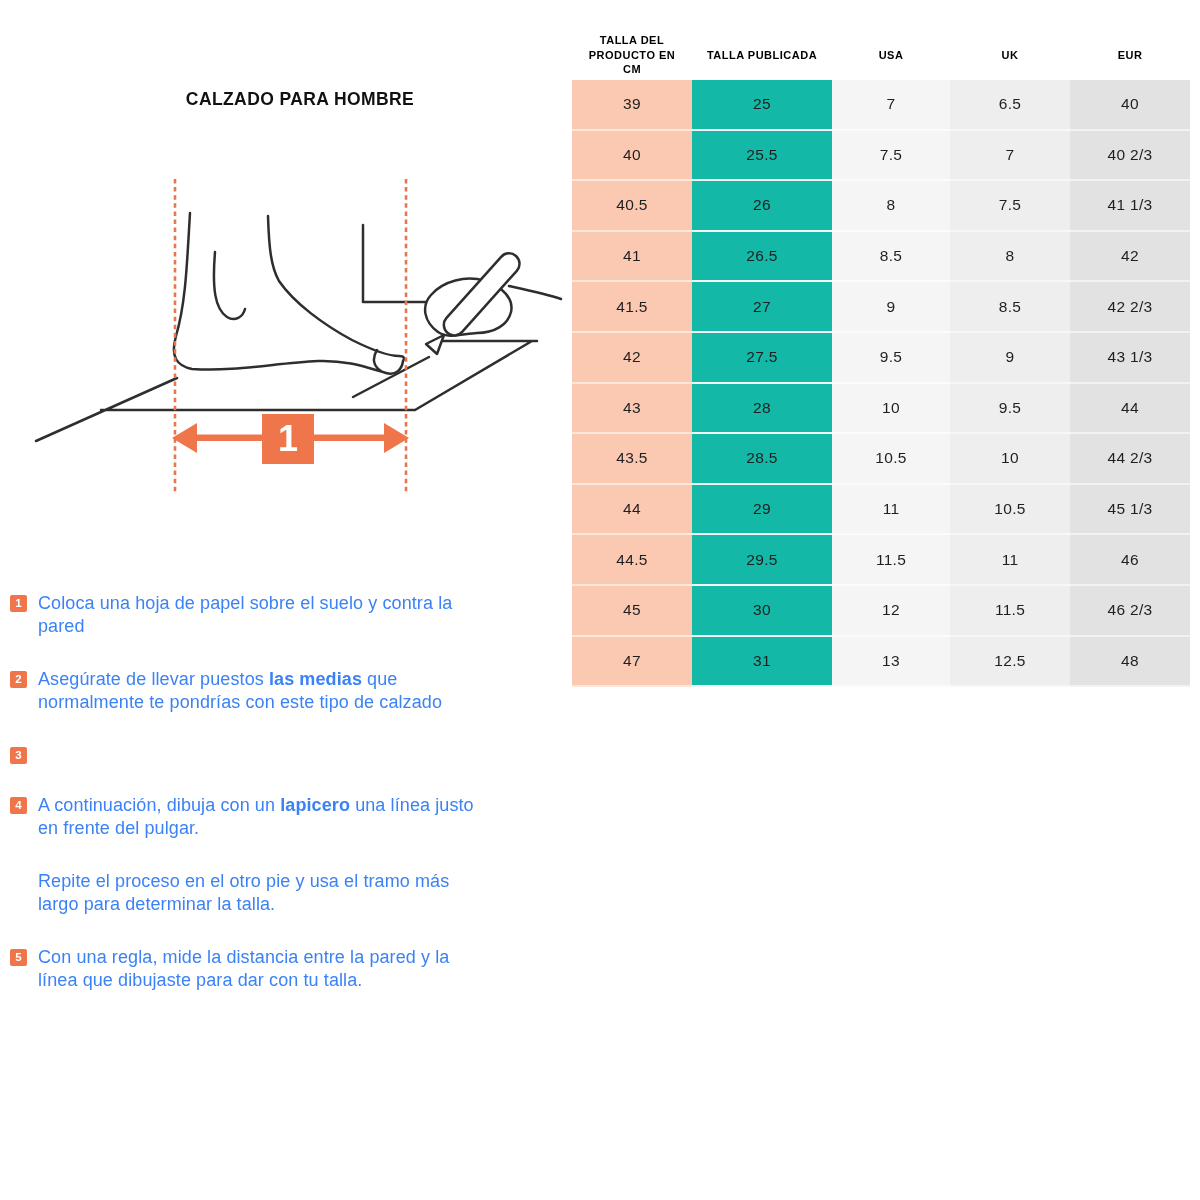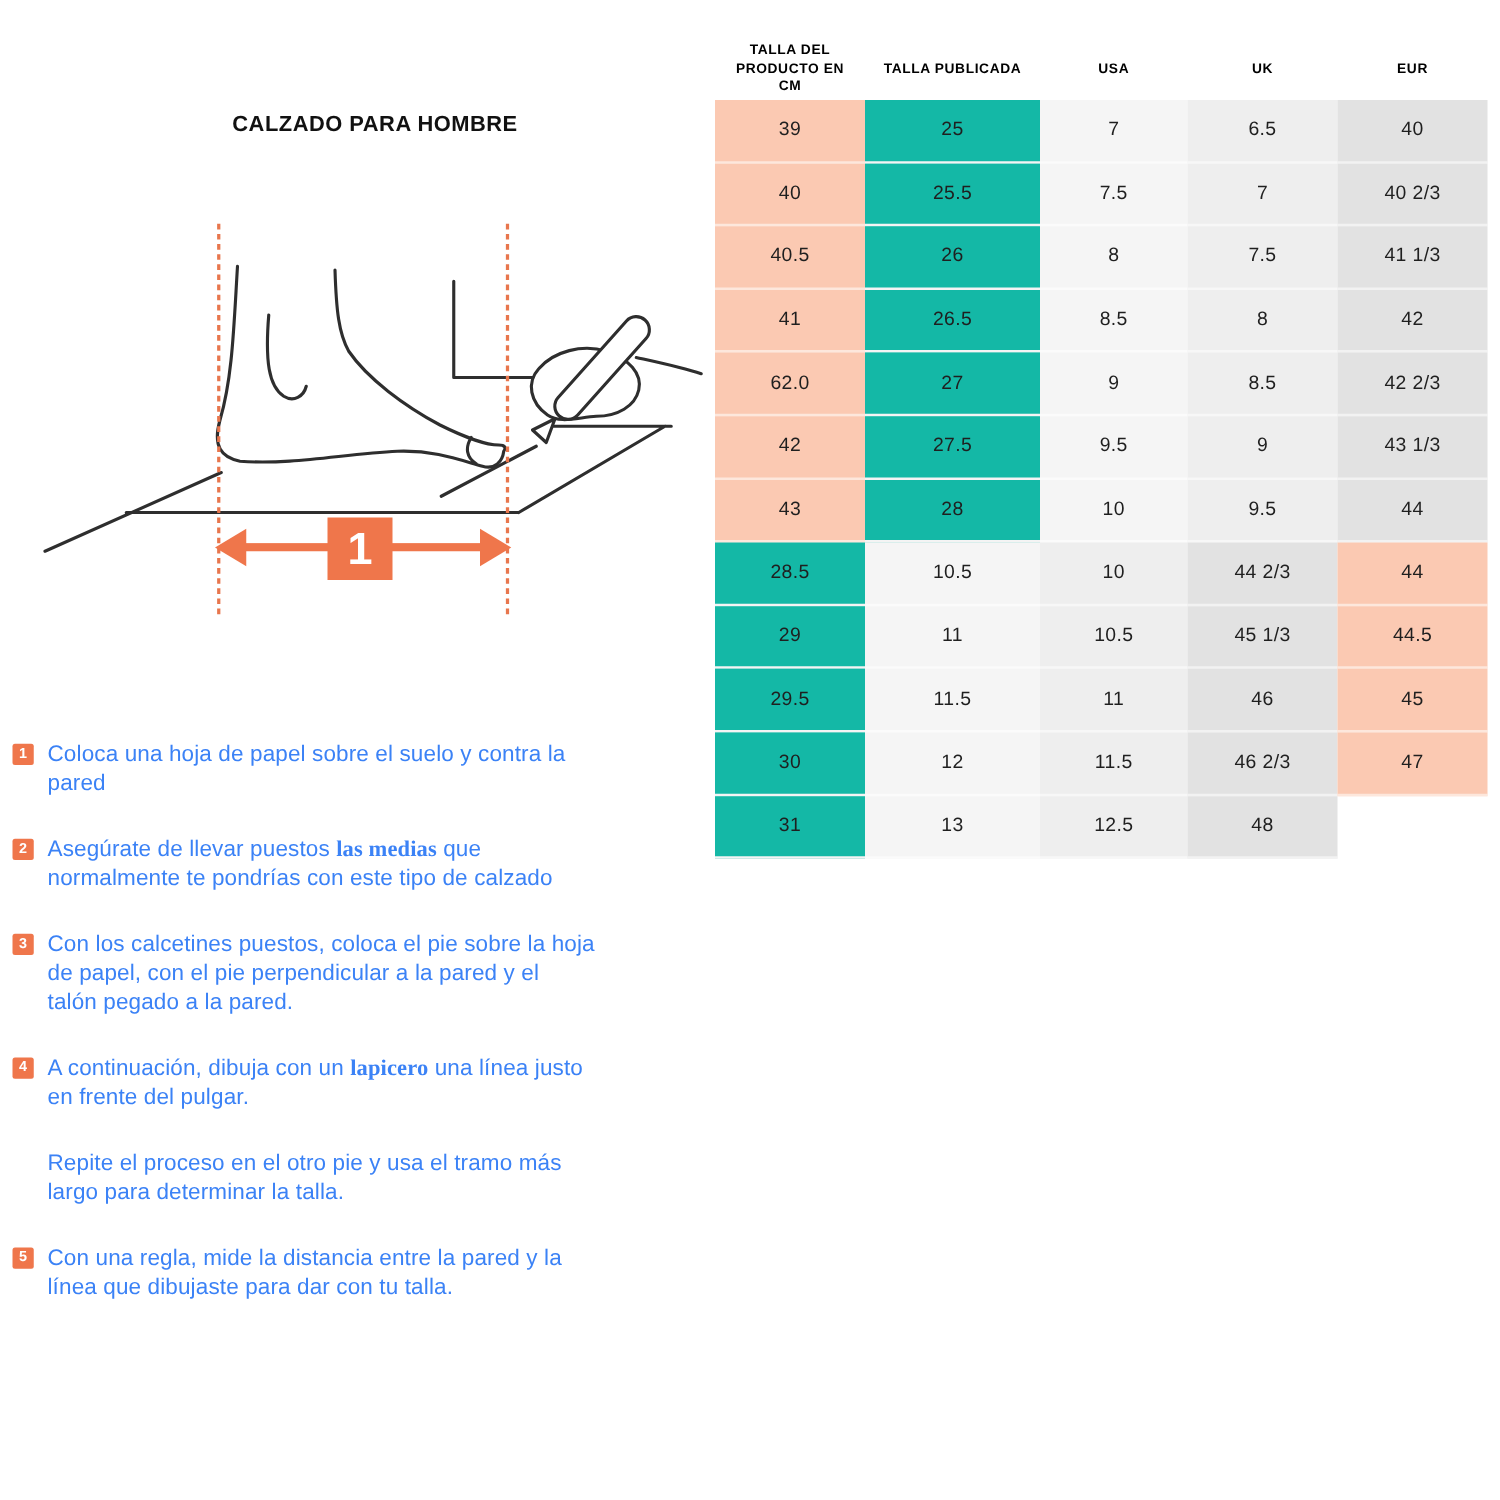--- a/index.html
+++ b/index.html
@@ -37,21 +37,21 @@
   .c4{background:#e2e2e2;}
   
   .instr-list{position:absolute;left:10px;top:592px;width:585px;}
   .instr{display:flex;margin-bottom:30px;}
   .badge{
     flex:0 0 17px;width:17px;height:17px;margin-top:3px;margin-right:11px;
     background:#ef764b;border-radius:2px;color:#fff;
     font-size:11.5px;font-weight:bold;text-align:center;line-height:17px;
   }
   .itext{font-size:18px;line-height:23px;color:#3b82f6;letter-spacing:.1px;}
-  .itext b{font-weight:bold;font-family:Liberation Serif, serif;}
+  .itext b{font-weight:bold;}
 </style>
 </head>
 <body>
 
 <div class="page-title">CALZADO PARA HOMBRE</div>
 
 <svg class="fig" width="570" height="560" viewBox="0 0 570 560" xmlns="http://www.w3.org/2000/svg">
   <g stroke="#2e2e2e" stroke-width="2.5" fill="none" stroke-linecap="round" stroke-linejoin="round">
     <path d="M36,441 L177,378 M101,410 L415,410 M415,410 L532,341 M443,341 L537,341"></path>
     <path d="M363,225 L363,302 L428,302"></path>
@@ -110,35 +110,36 @@
     <div class="td c0">40.5</div>
     <div class="td c1">26</div>
     <div class="td c2">8</div>
     <div class="td c3">7.5</div>
     <div class="td c4">41 1/3</div>
     <div class="td c0">41</div>
     <div class="td c1">26.5</div>
     <div class="td c2">8.5</div>
     <div class="td c3">8</div>
     <div class="td c4">42</div>
-    <div class="td c0">62.0</div>
+    <div class="td c0">41.5</div>
     <div class="td c1">27</div>
     <div class="td c2">9</div>
     <div class="td c3">8.5</div>
     <div class="td c4">42 2/3</div>
     <div class="td c0">42</div>
     <div class="td c1">27.5</div>
     <div class="td c2">9.5</div>
     <div class="td c3">9</div>
     <div class="td c4">43 1/3</div>
     <div class="td c0">43</div>
     <div class="td c1">28</div>
     <div class="td c2">10</div>
     <div class="td c3">9.5</div>
     <div class="td c4">44</div>
+    <div class="td c0">43.5</div>
     <div class="td c1">28.5</div>
     <div class="td c2">10.5</div>
     <div class="td c3">10</div>
     <div class="td c4">44 2/3</div>
     <div class="td c0">44</div>
     <div class="td c1">29</div>
     <div class="td c2">11</div>
     <div class="td c3">10.5</div>
     <div class="td c4">45 1/3</div>
     <div class="td c0">44.5</div>
@@ -162,21 +163,20 @@
     <div class="instr">
       <span class="badge">1</span>
       <div class="itext"><span>Coloca una hoja de papel sobre el suelo y contra la</span><br><span>pared</span></div>
     </div>
     <div class="instr">
       <span class="badge">2</span>
       <div class="itext"><span>Asegúrate de llevar puestos </span><b>las medias</b><span> que</span><br><span>normalmente te pondrías con este tipo de calzado</span></div>
     </div>
     <div class="instr">
       <span class="badge">3</span>
-      <div class="itext"><span>Con los calcetines puestos, coloca el pie sobre la hoja</span><br><span>de papel, con el pie perpendicular a la pared y el</span><br><span>talón pegado a la pared.</span></div>
     </div>
     <div class="instr">
       <span class="badge">4</span>
       <div class="itext"><span>A continuación, dibuja con un </span><b>lapicero</b><span> una línea justo</span><br><span>en frente del pulgar.</span></div>
     </div>
     <div class="instr">
       <span class="badge" style="visibility: hidden;"></span>
       <div class="itext"><span>Repite el proceso en el otro pie y usa el tramo más</span><br><span>largo para determinar la talla.</span></div>
     </div>
     <div class="instr">

